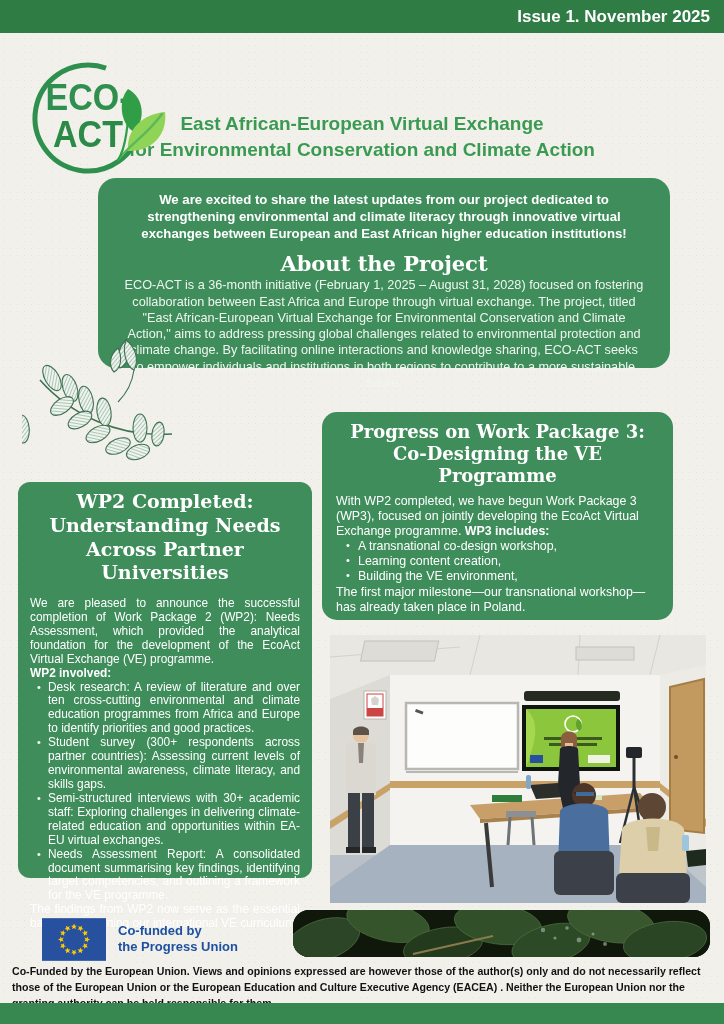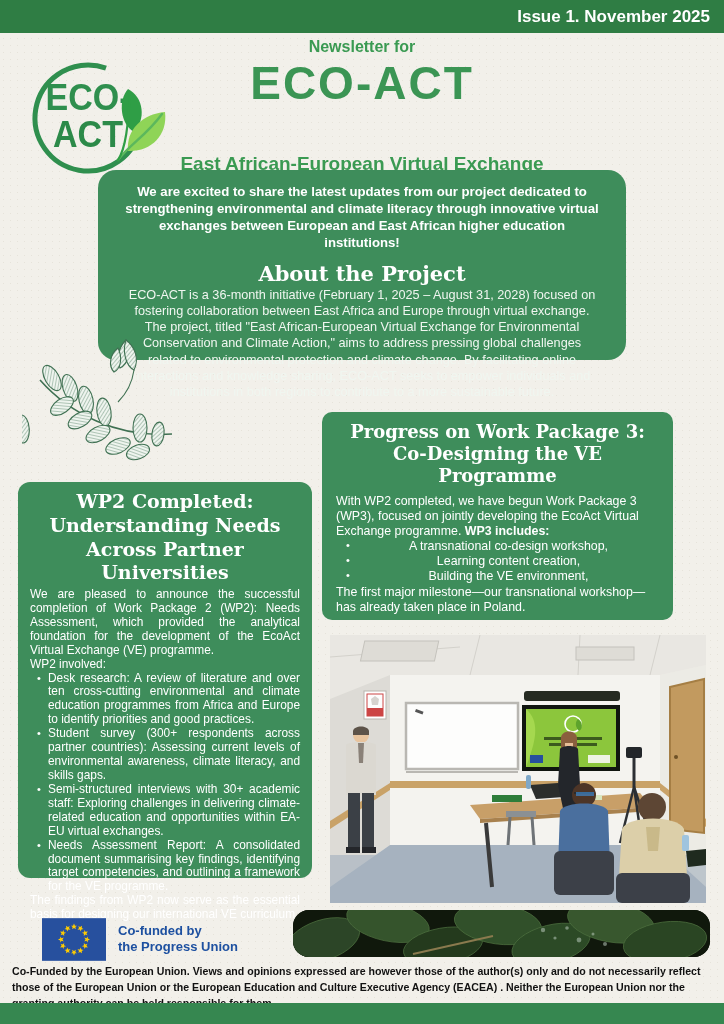--- a/index.html
+++ b/index.html
@@ -26,55 +26,55 @@
   .kicker{
     position:absolute; left:0; top:38px; width:724px; text-align:center;
     color:#3a9a52; font-weight:bold; font-size:16px;
   }
   .main-title{
     position:absolute; left:0; top:56px; width:724px; text-align:center;
     color:#3b9554; font-weight:bold; font-size:46px; letter-spacing:2px;
   }
   .subtitle{
     position:absolute; left:0; width:724px; text-align:center;
-    color:#3a9a52; font-weight:bold; font-size:19px;margin-top:40px;
+    color:#3a9a52; font-weight:bold; font-size:19px;
   }
   .subtitle.s1{ top:113px; }
   .subtitle.s2{ top:139px; }
   .logo-wrap{ position:absolute; left:22px; top:52px; width:150px; height:132px; }
   
   .green-box{
     background:#3e8d5b; color:#fff; border-radius:18px;
     position:absolute;
   }
-  .intro-box{ left:98px; top:170px; width:528px; height:190px; padding:13px 26px 10px; }
+  .intro-box{ left:98px; top:178px; width:572px; height:190px; padding:13px 26px 10px; }
   .intro-lead{ font-weight:bold; font-size:13.2px; line-height:1.3; text-align:center; }
   .about-heading{
     font-family:"DejaVu Serif", serif; font-weight:bold; font-size:21px;
     text-align:center; margin-top:9px; margin-bottom:1px;
   }
   .about-body{ font-size:12.7px; line-height:1.28; text-align:center; color:#f0f6f0; }
   
-  .wp3-box{ left:322px; top:412px; width:351px; height:208px; padding:9px 14px 2px; border-radius:10px; }
+  .wp3-box{ left:322px; top:412px; width:351px; height:208px; padding:9px 14px 2px; border-radius:15px; }
   .box-heading{
     font-family:"DejaVu Serif", serif; font-weight:bold; text-align:center;
     font-size:18px; line-height:1.22;
   }
   .wp3-body{ font-size:12.4px; line-height:1.22; margin-top:7px; }
   .wp3-body .bold{ font-weight:bold;text-align:center; }
   ul.bullets{ list-style:none; }
-  ul.bullets li{ padding-left:22px; position:relative;text-align:center; }
+  ul.bullets li{ padding-left:22px; position:relative; }
   ul.bullets li::before{
     content:"•"; position:absolute; left:10px; top:0; font-size:11px;
   }
   
   .wp2-box{ left:18px; top:482px; width:294px; height:396px; padding:8px 12px 8px; border-radius:12px; }
   .wp2-heading{ font-size:19px; line-height:1.25; }
-  .wp2-body{ font-size:11.9px; line-height:1.17; text-align:justify; margin-top:3px; }
-  .wp2-body .bold{ font-weight:normal; }
+  .wp2-body{ font-size:11.9px; line-height:1.17; text-align:justify; margin-top:12px; }
+  .wp2-body .bold{ font-weight:bold; }
   .wp2-body ul.bullets li{ padding-left:18px; text-align:justify; }
   .wp2-body ul.bullets li::before{ left:7px; }
   
   .branch{ position:absolute; left:22px; top:322px; width:160px; height:158px; }
   
   .photo{
     position:absolute; left:330px; top:635px; width:376px; height:268px;
     overflow:hidden; background:#eceae4;
   }
   
@@ -100,22 +100,20 @@
 </style>
 </head>
 <body>
 
 <div class="page">
 
   <div class="issue-banner">
     <span>Issue 1. November 2025</span>
   </div>
 
-  <div class="kicker">Newsletter for</div>
-  <div class="main-title">ECO-ACT</div>
   <div class="subtitle s1">East African-European Virtual Exchange</div>
   <div class="subtitle s2">for Environmental Conservation and Climate Action</div>
 
   <div class="logo-wrap">
     <svg viewBox="0 0 150 132" width="150" height="132">
       <circle cx="66" cy="66" r="53" fill="none" stroke="#2f8f4e" stroke-width="5" stroke-dasharray="262 71" stroke-dashoffset="-38" transform="rotate(-35 66 66)"></circle>
       <text x="66" y="58" text-anchor="middle" font-family="Liberation Sans, sans-serif" font-weight="bold" font-size="37" fill="#2f8f4e" transform="scale(0.92,1)" style="transform-origin:66px 66px">ECO-</text>
       <text x="66" y="95" text-anchor="middle" font-family="Liberation Sans, sans-serif" font-weight="bold" font-size="37" fill="#2c8a49" transform="scale(0.92,1)" style="transform-origin:66px 66px">ACT</text>
       <g>
         <path d="M106,37 C122,45 124,68 112,80 C98,72 96,48 106,37 Z" fill="#2f9e46"></path>

